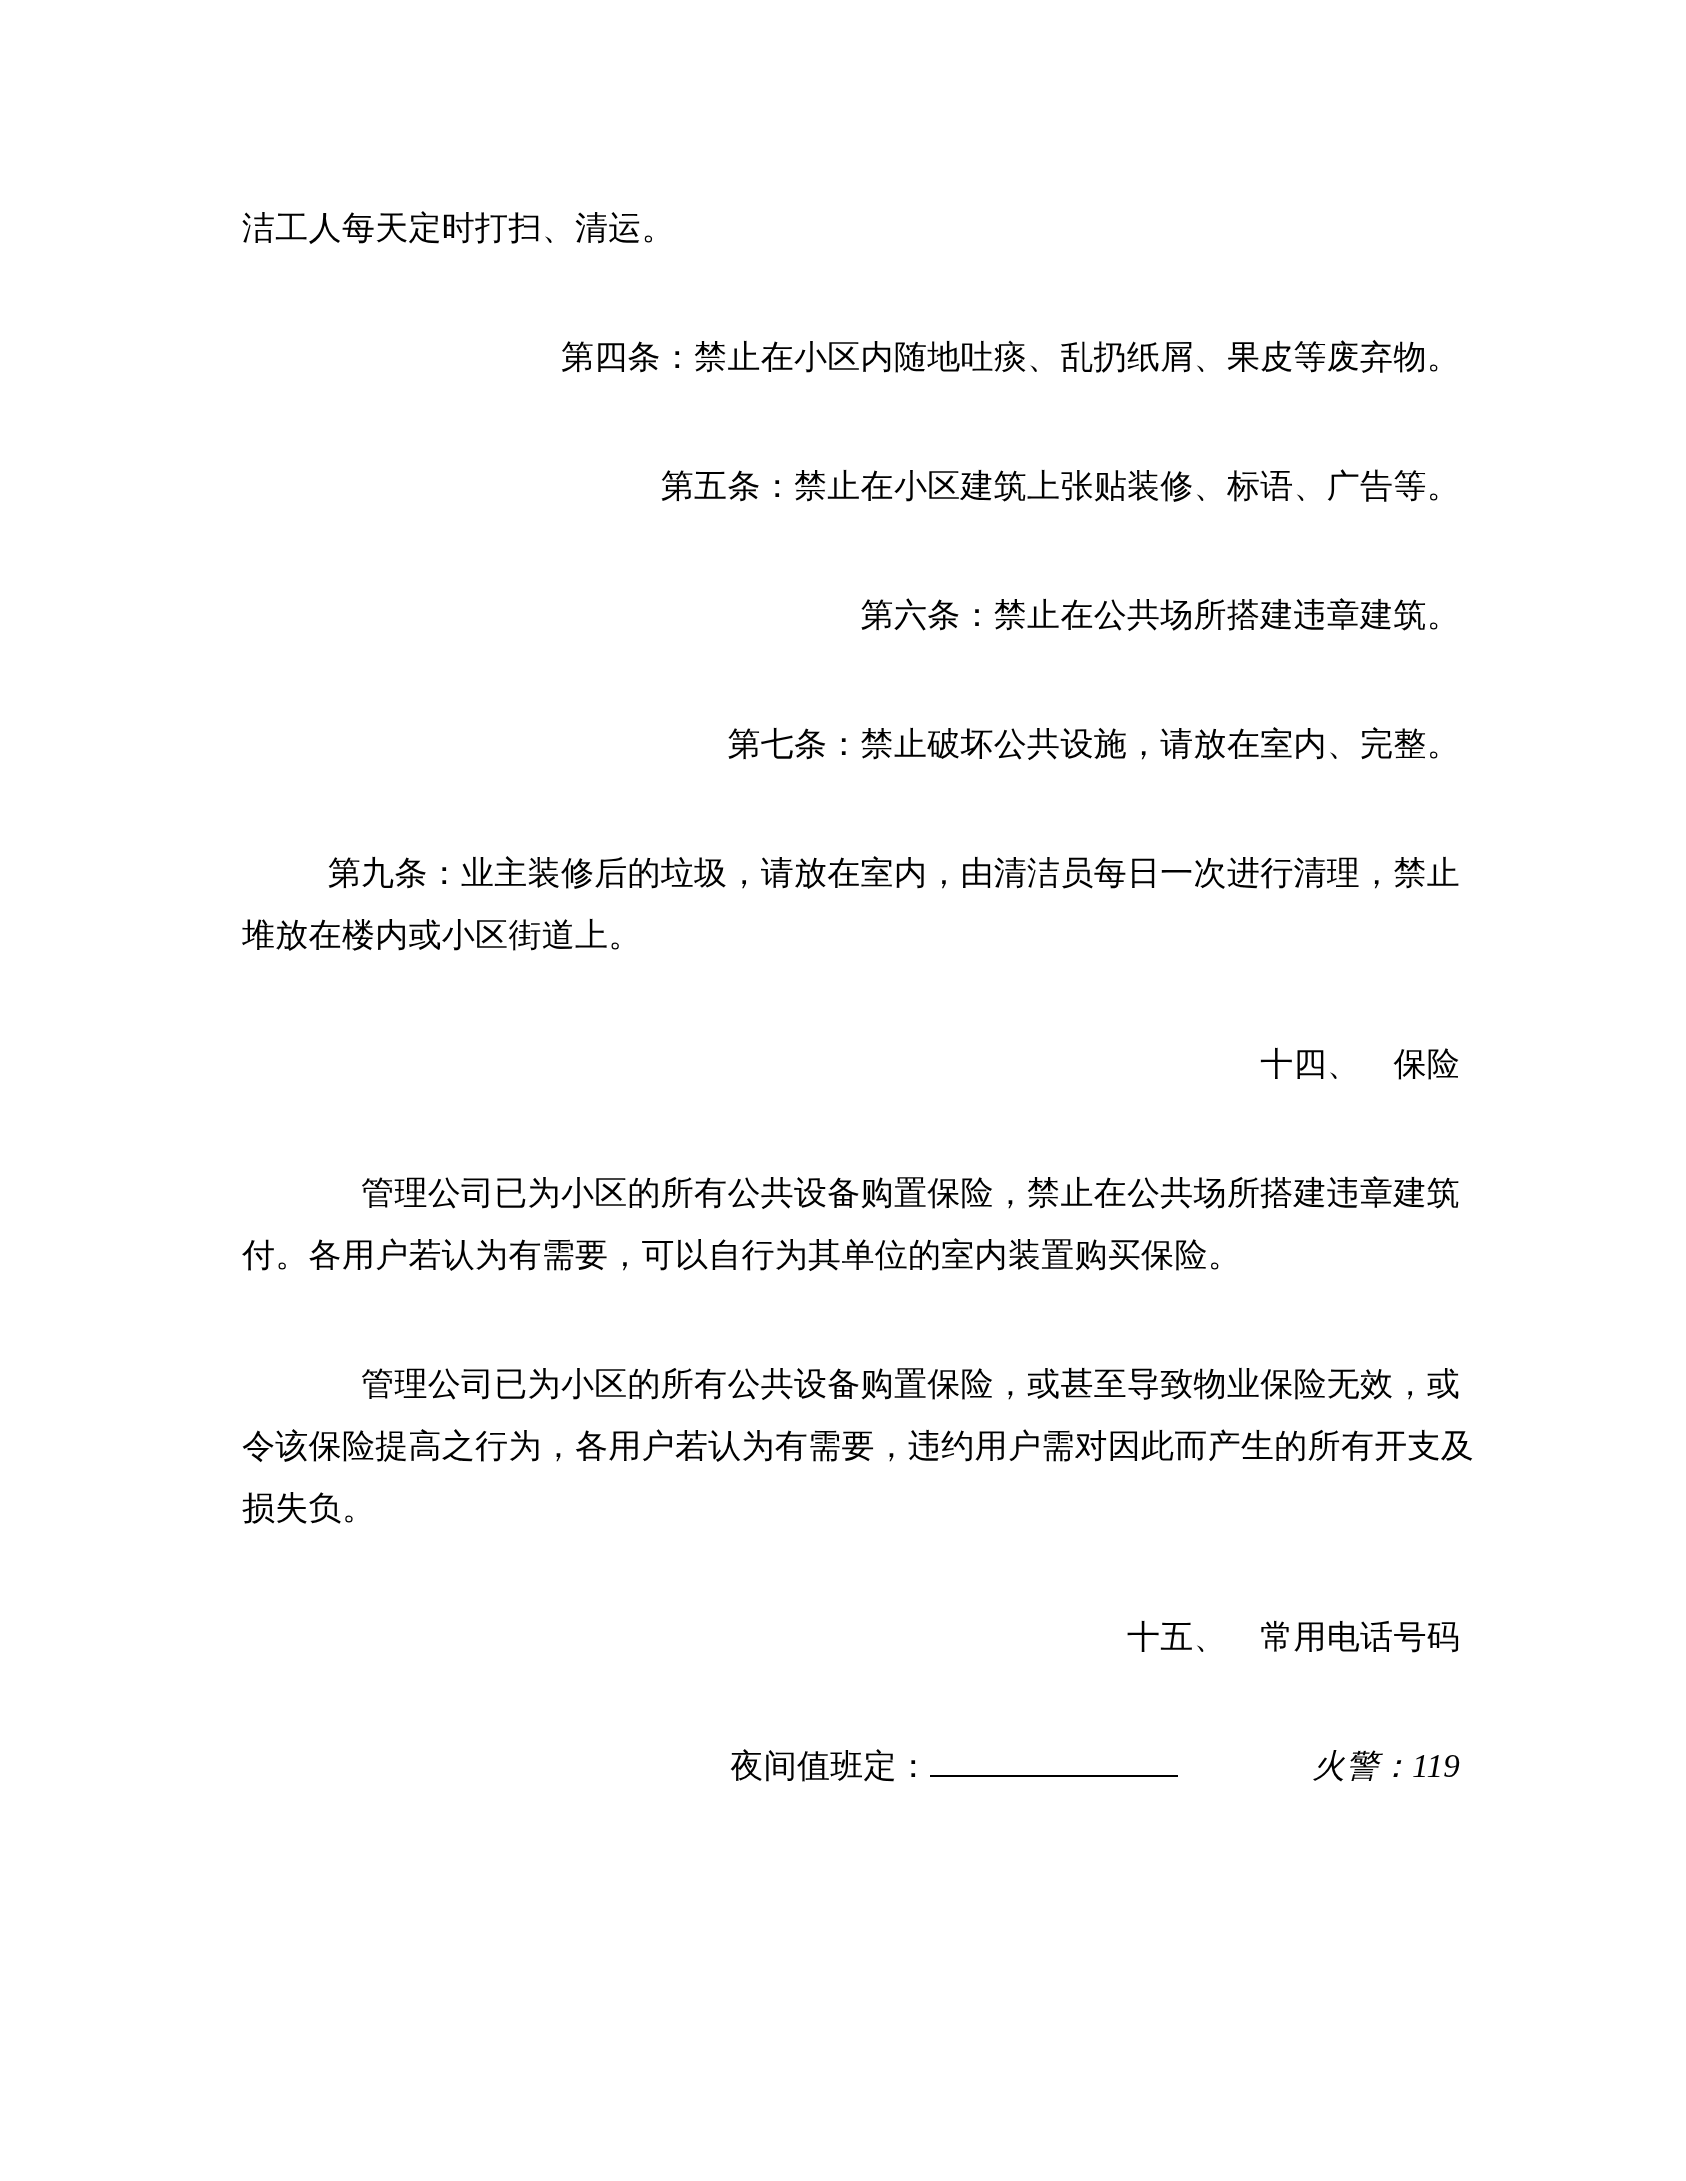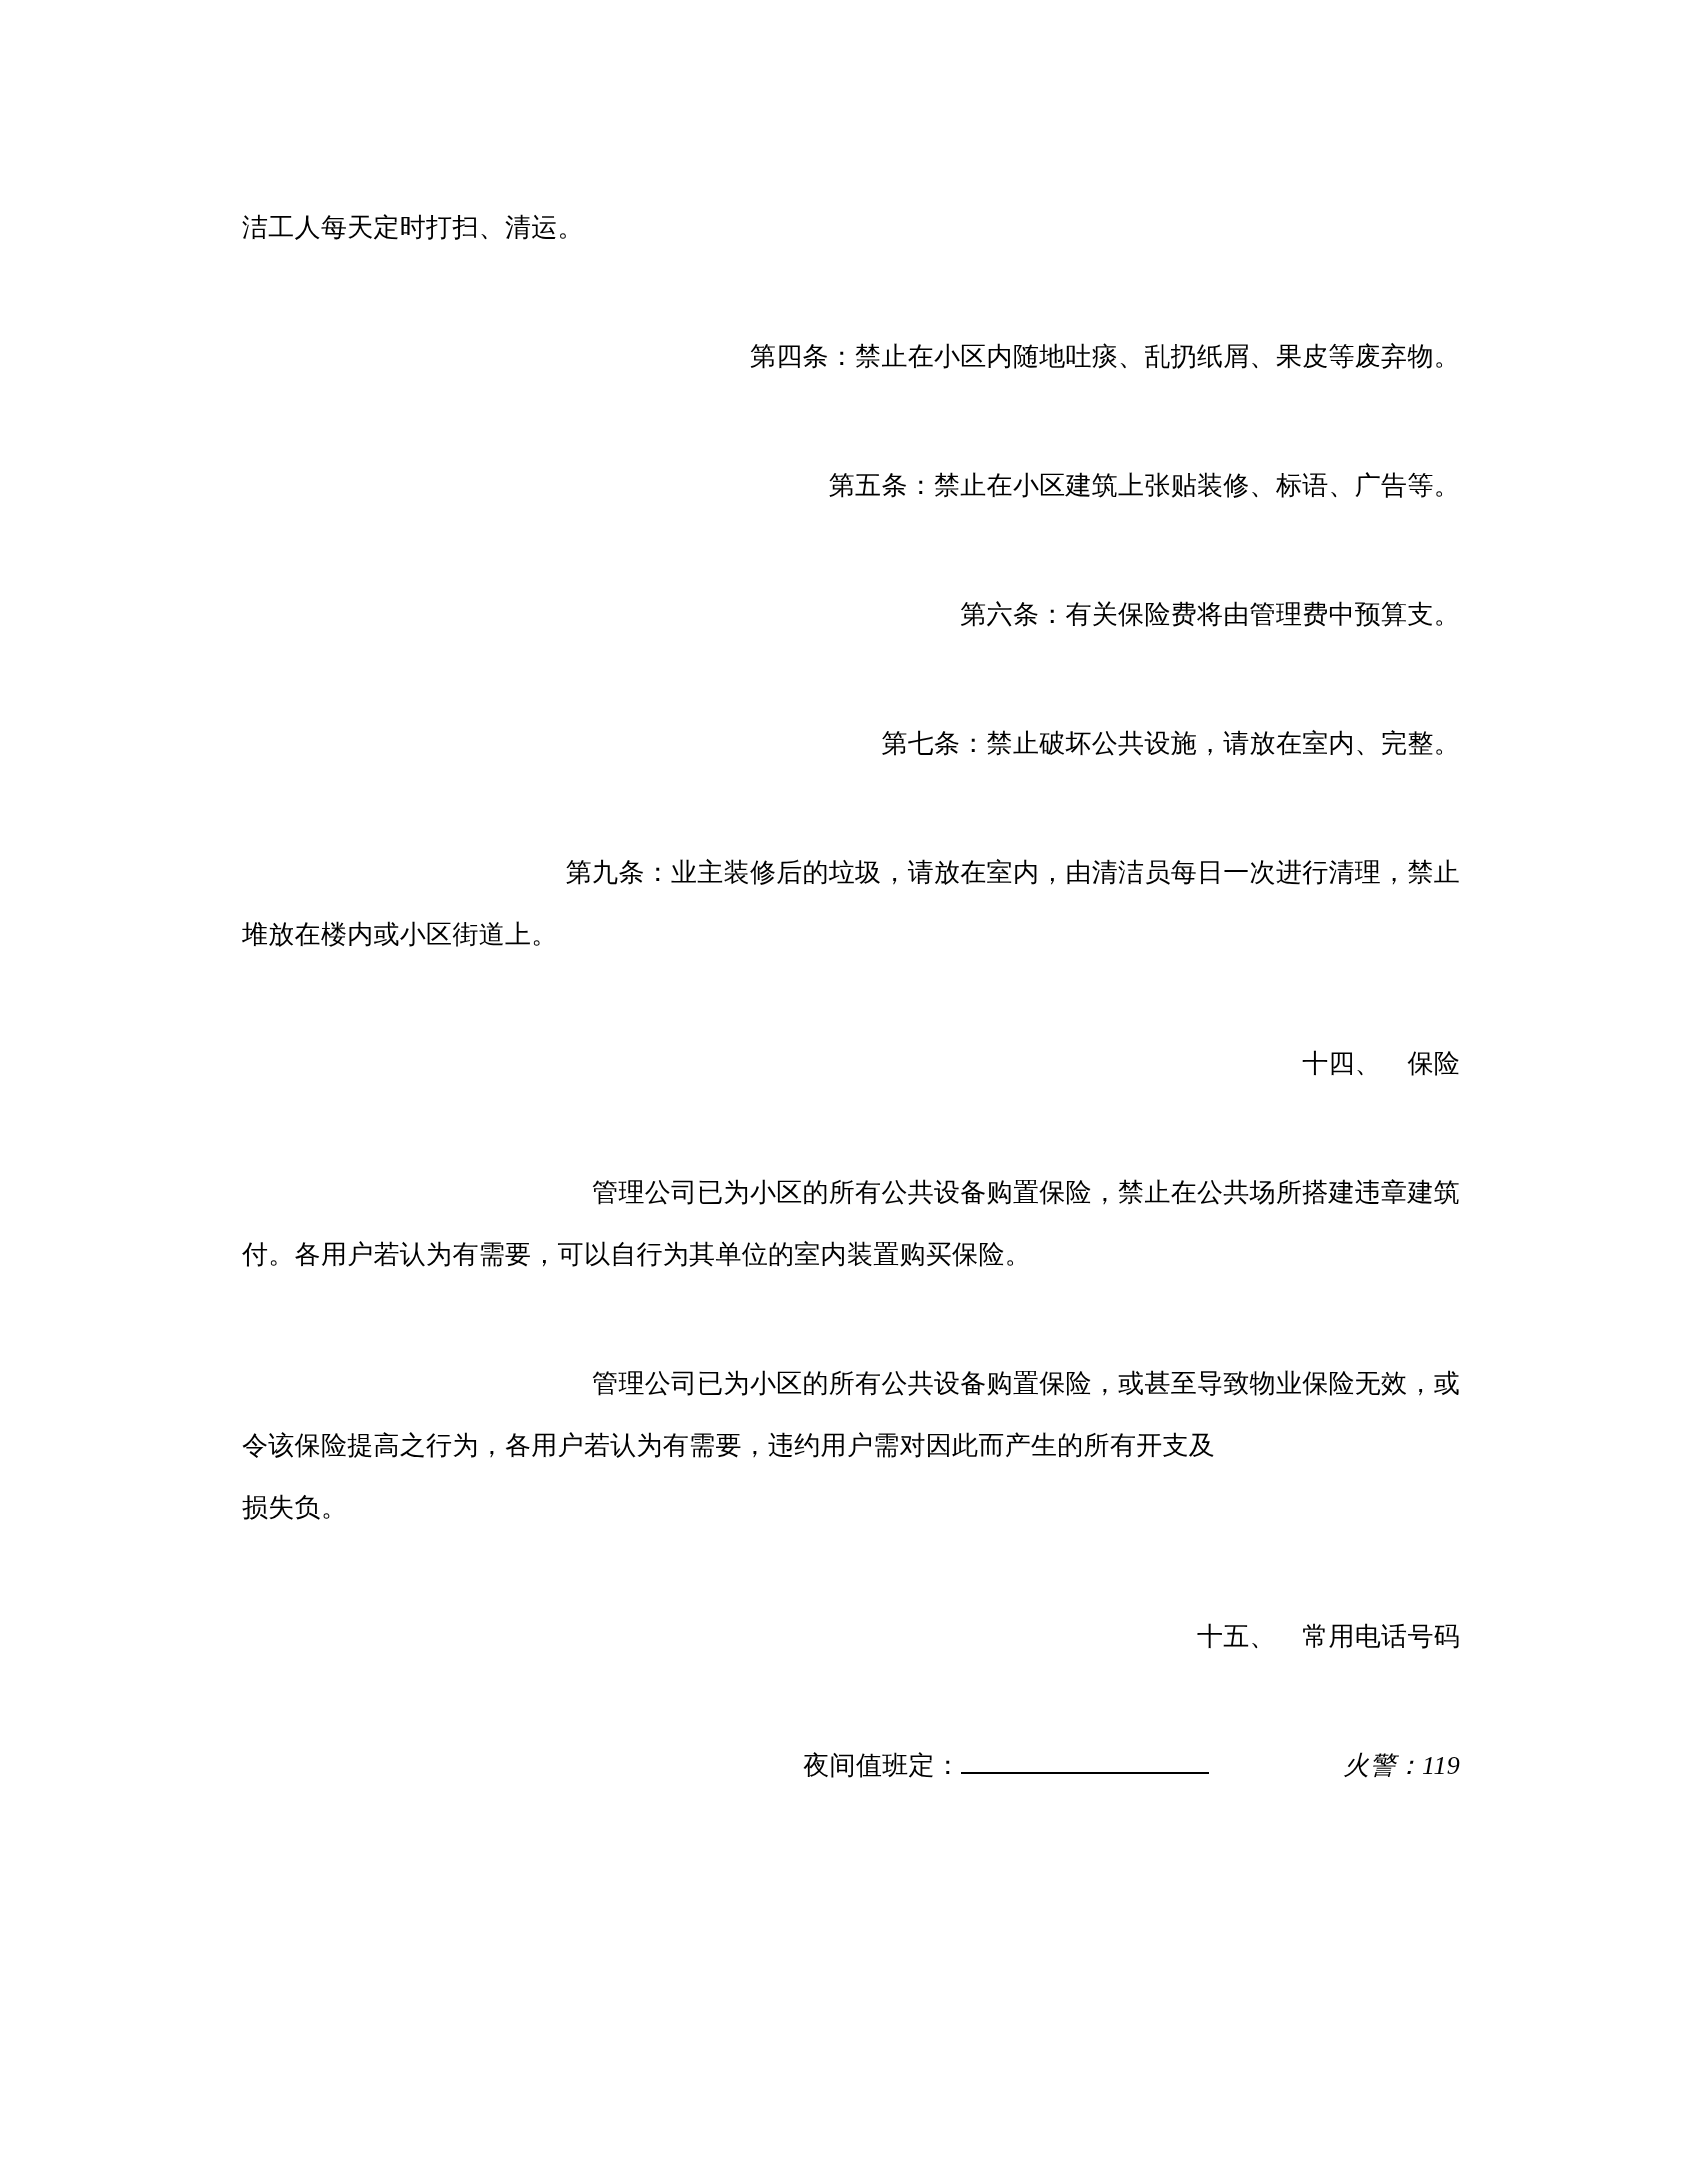--- a/index.html
+++ b/index.html
@@ -7,21 +7,21 @@
     padding: 0;
     background: #ffffff;
   }
   .page {
     position: relative;
     width: 1686px;
     height: 2182px;
     background: #ffffff;
     color: #000000;
     font-family: "Liberation Serif", "DejaVu Serif", serif;
-    font-size: 26px;
+    font-size: 33px;
     overflow: hidden;
   }
   .content {
     position: absolute;
     left: 242px;
     top: 197px;
     width: 1218px;
   }
   .line {
     line-height: 62px;
@@ -53,21 +53,21 @@
 
 <div class="page">
   <div class="content">
 
     <div class="line gap">洁工人每天定时打扫、清运。</div>
 
     <div class="line ind gap">第四条：禁止在小区内随地吐痰、乱扔纸屑、果皮等废弃物。</div>
 
     <div class="line ind gap">第五条：禁止在小区建筑上张贴装修、标语、广告等。</div>
 
-    <div class="line ind gap">第六条：有关保险费将由管理费中预算支。</div>
+    <div class="line ind gap">第六条：禁止在公共场所搭建违章建筑。</div>
 
     <div class="line ind gap">第七条：禁止破坏公共设施，请放在室内、完整。</div>
 
 
     <div class="line ind">第九条：业主装修后的垃圾，请放在室内，由清洁员每日一次进行清理，禁止</div>
     <div class="line gap">堆放在楼内或小区街道上。</div>
 
     <div class="line ind gap">十四、　保险</div>
 
     <div class="line ind">管理公司已为小区的所有公共设备购置保险，禁止在公共场所搭建违章建筑</div>

